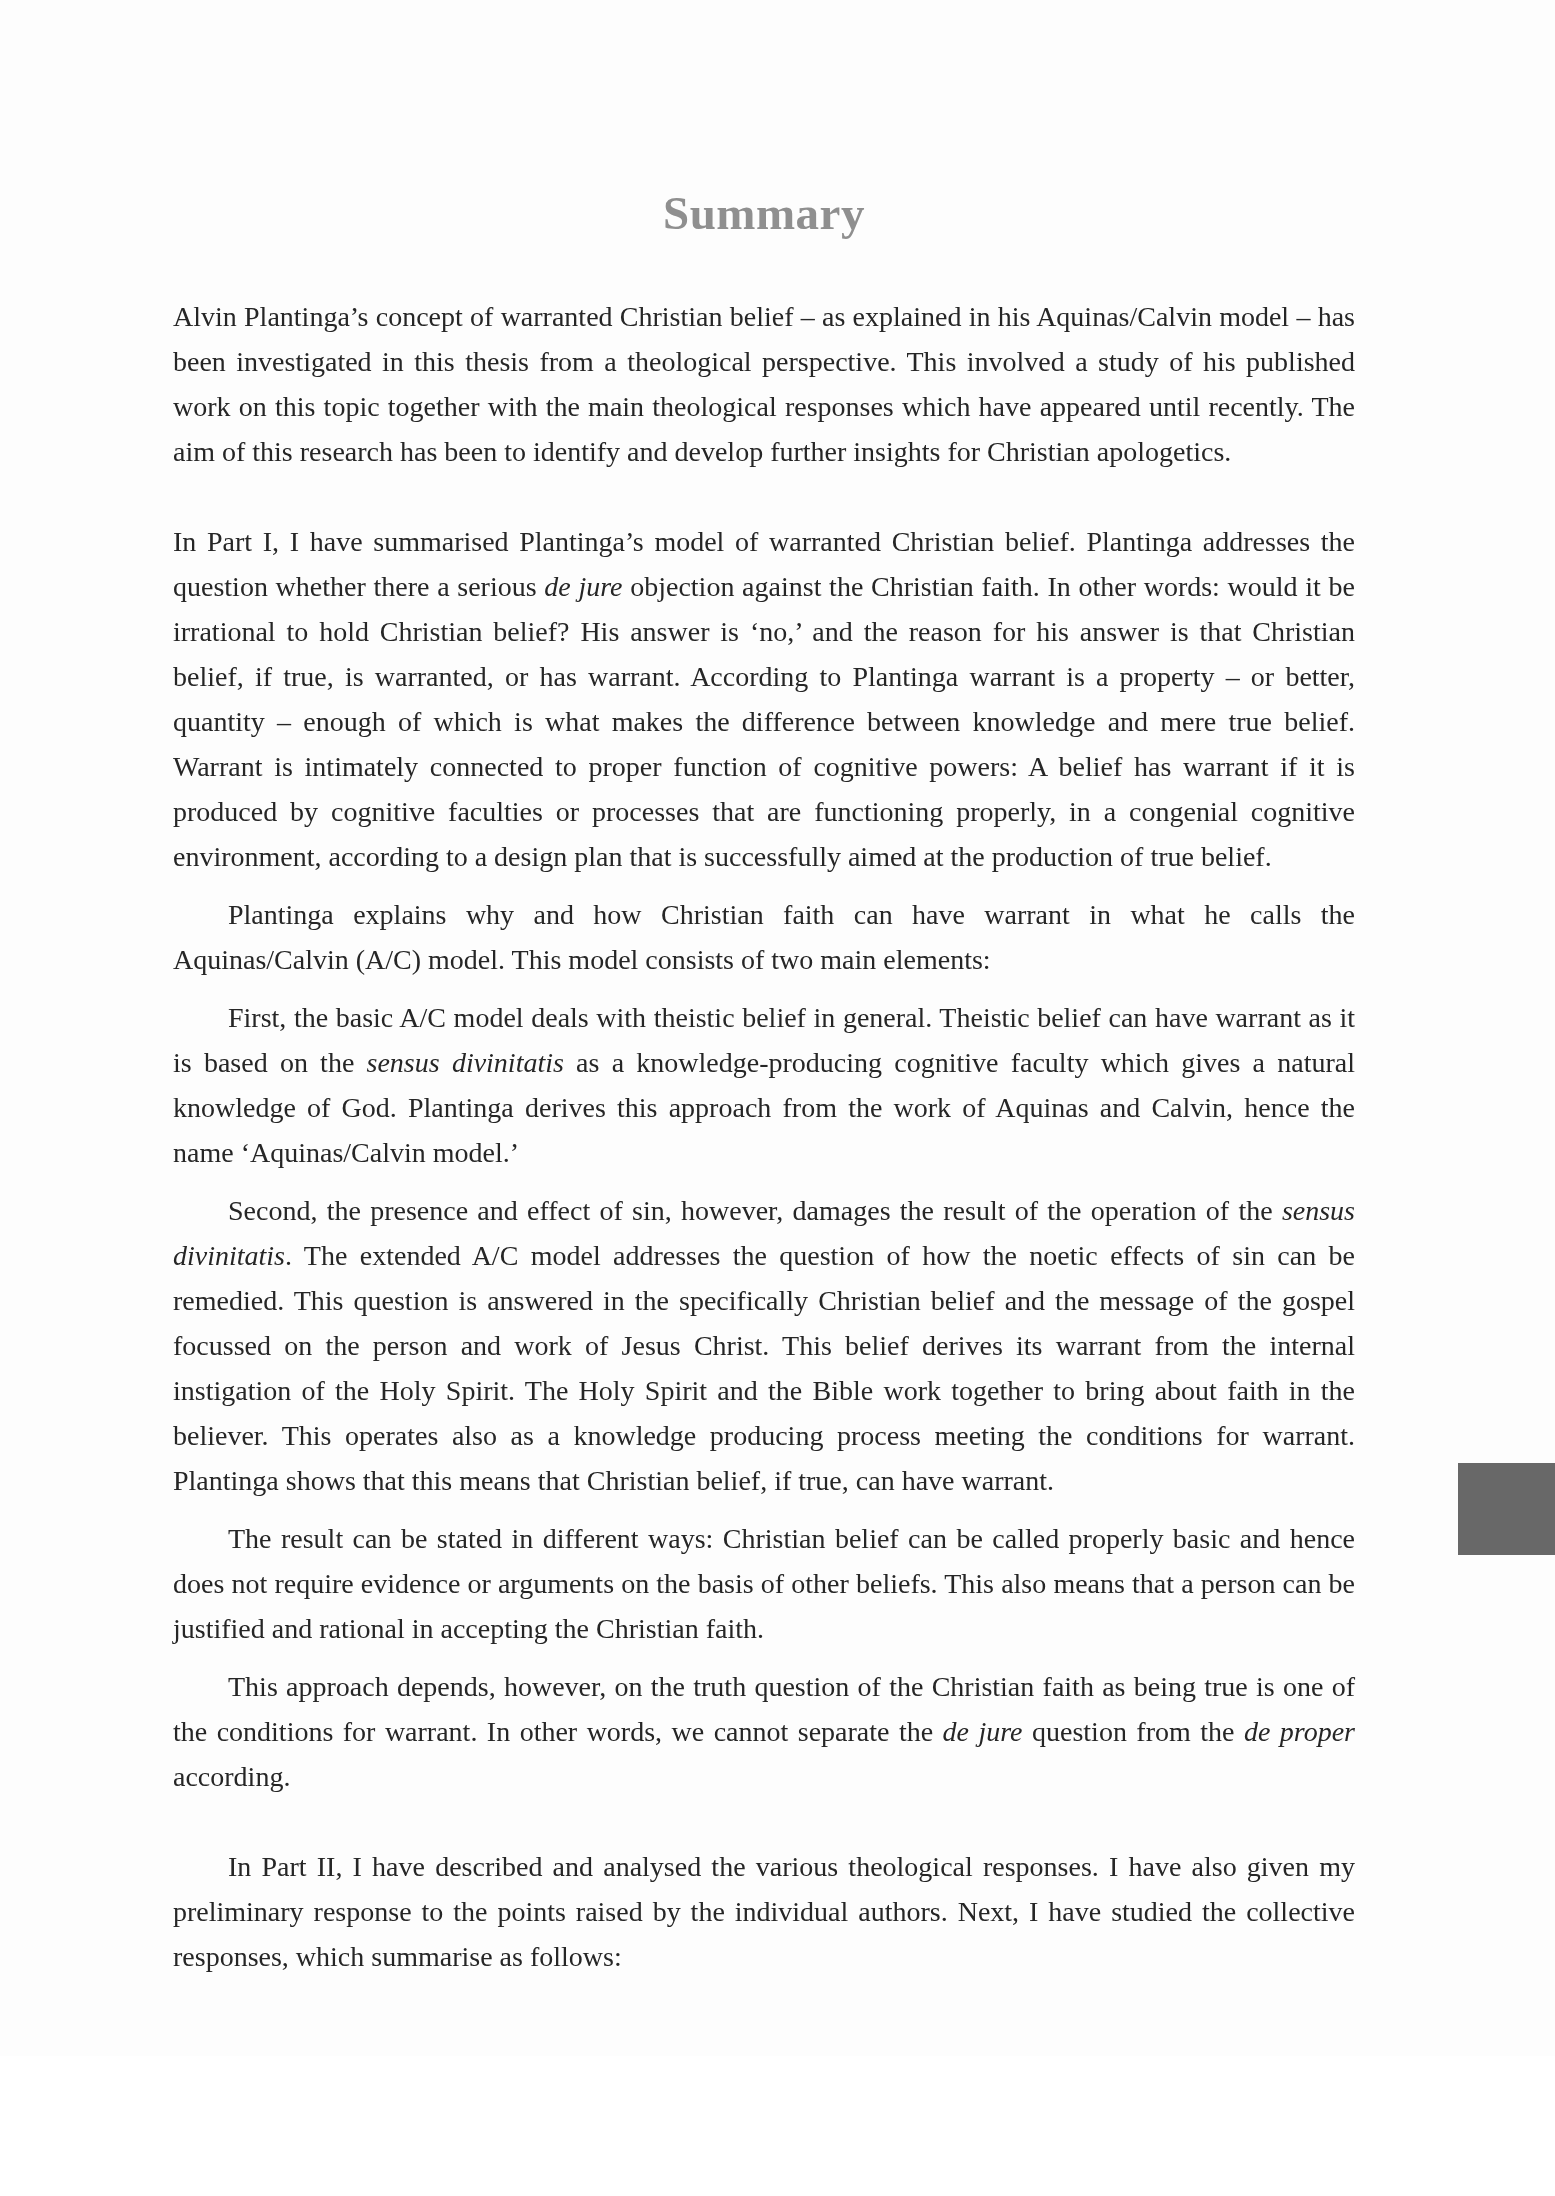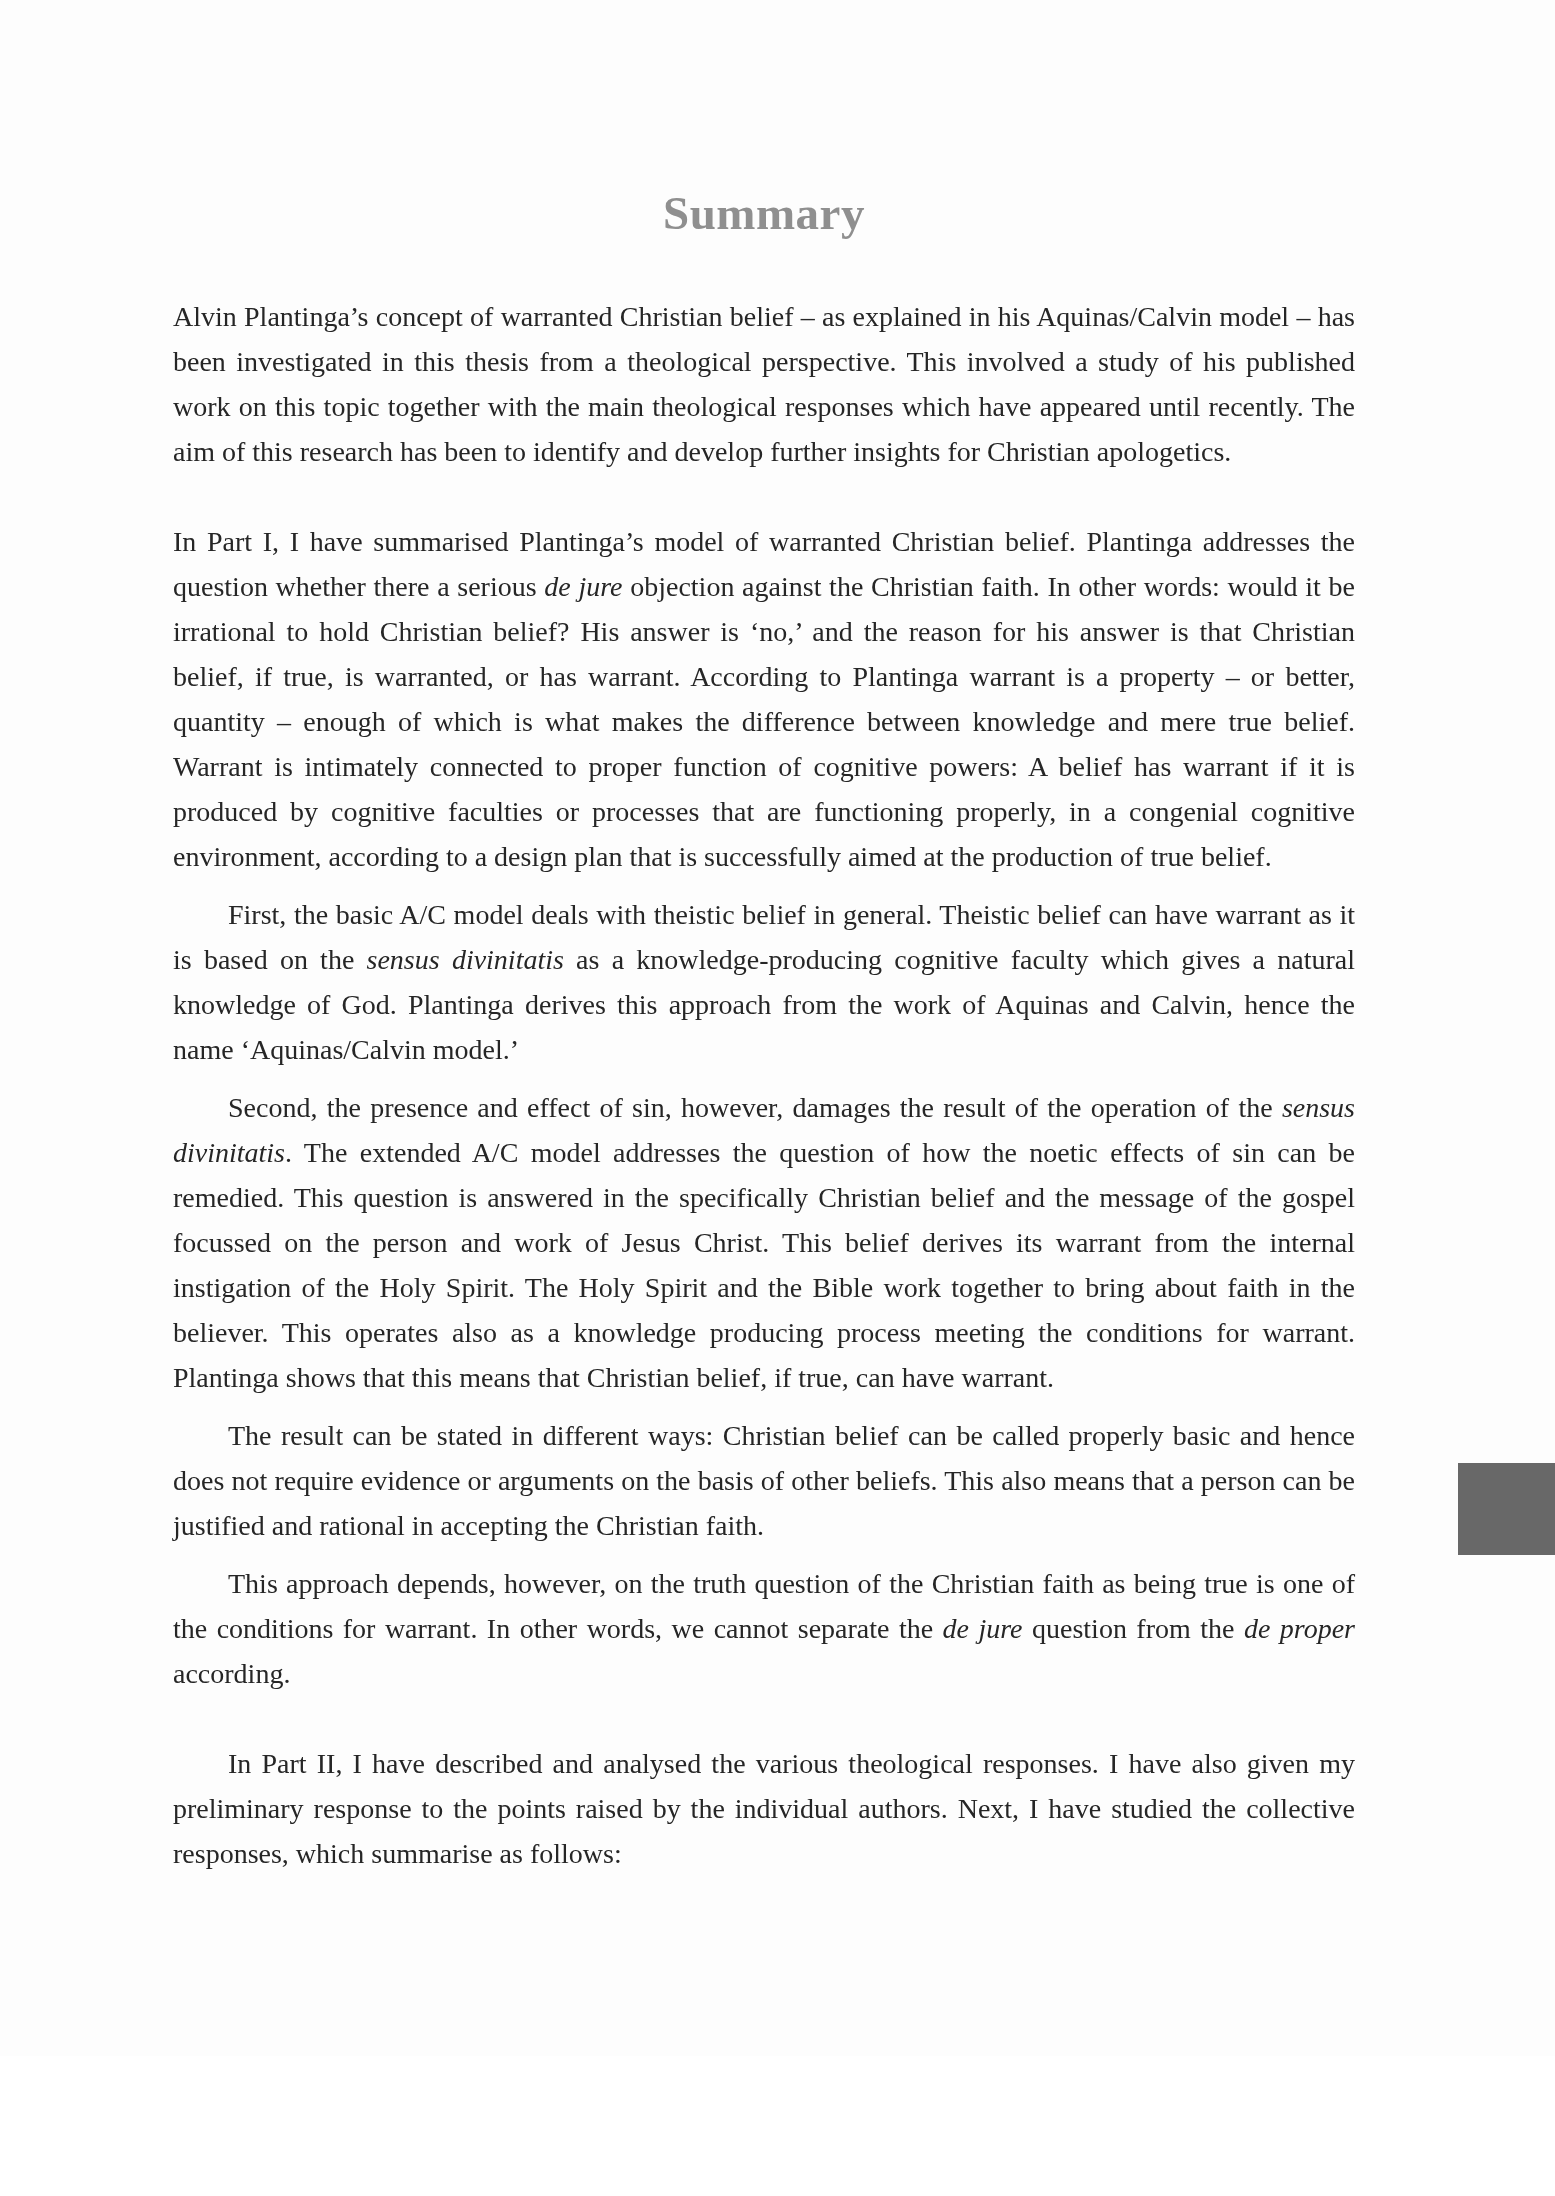--- a/index.html
+++ b/index.html
@@ -57,20 +57,21 @@
   }
 </style>
 </head>
 <body>
 
 <div class="page">
   <h1 class="title">Summary</h1>
   <div class="body">
       <p><span>Alvin Plantinga’s concept of warranted Christian belief – as explained in his Aquinas/Calvin model – has been investigated in this thesis from a theological perspective. This involved a study of his published work on this topic together with the main theological responses which have appeared until recently. The aim of this research has been to identify and develop further insights for Christian apologetics.</span></p>
       <p class="space-before"><span>In Part I, I have summarised Plantinga’s model of warranted Christian belief. Plantinga addresses the question whether there a serious </span><em>de jure</em><span> objection against the Christian faith. In other words: would it be irrational to hold Christian belief? His answer is ‘no,’ and the reason for his answer is that Christian belief, if true, is warranted, or has warrant. According to Plantinga warrant is a property – or better, quantity – enough of which is what makes the difference between knowledge and mere true belief. Warrant is intimately connected to proper function of cognitive powers: A belief has warrant if it is produced by cognitive faculties or processes that are functioning properly, in a congenial cognitive environment, according to a design plan that is successfully aimed at the production of true belief.</span></p>
+      <p class="indent"><span>Plantinga explains why and how Christian faith can have warrant in what he calls the Aquinas/Calvin (A/C) model. This model consists of two main elements:</span></p>
       <p class="indent"><span>First, the basic A/C model deals with theistic belief in general. Theistic belief can have warrant as it is based on the </span><em>sensus divinitatis</em><span> as a knowledge-producing cognitive faculty which gives a natural knowledge of God. Plantinga derives this approach from the work of Aquinas and Calvin, hence the name ‘Aquinas/Calvin model.’</span></p>
       <p class="indent"><span>Second, the presence and effect of sin, however, damages the result of the operation of the </span><em>sensus divinitatis</em><span>. The extended A/C model addresses the question of how the noetic effects of sin can be remedied. This question is answered in the specifically Christian belief and the message of the gospel focussed on the person and work of Jesus Christ. This belief derives its warrant from the internal instigation of the Holy Spirit. The Holy Spirit and the Bible work together to bring about faith in the believer. This operates also as a knowledge producing process meeting the conditions for warrant. Plantinga shows that this means that Christian belief, if true, can have warrant.</span></p>
       <p class="indent"><span>The result can be stated in different ways: Christian belief can be called properly basic and hence does not require evidence or arguments on the basis of other beliefs. This also means that a person can be justified and rational in accepting the Christian faith.</span></p>
       <p class="indent"><span>This approach depends, however, on the truth question of the Christian faith as being true is one of the conditions for warrant. In other words, we cannot separate the </span><em>de jure</em><span> question from the </span><em>de proper</em><span> according.</span></p>
       <p class="indent space-before"><span>In Part II, I have described and analysed the various theological responses. I have also given my preliminary response to the points raised by the individual authors. Next, I have studied the collective responses, which summarise as follows:</span></p>
     </div>
   <div class="thumb-tab"></div>
   <div class="page-number">219</div>
 </div>
 

